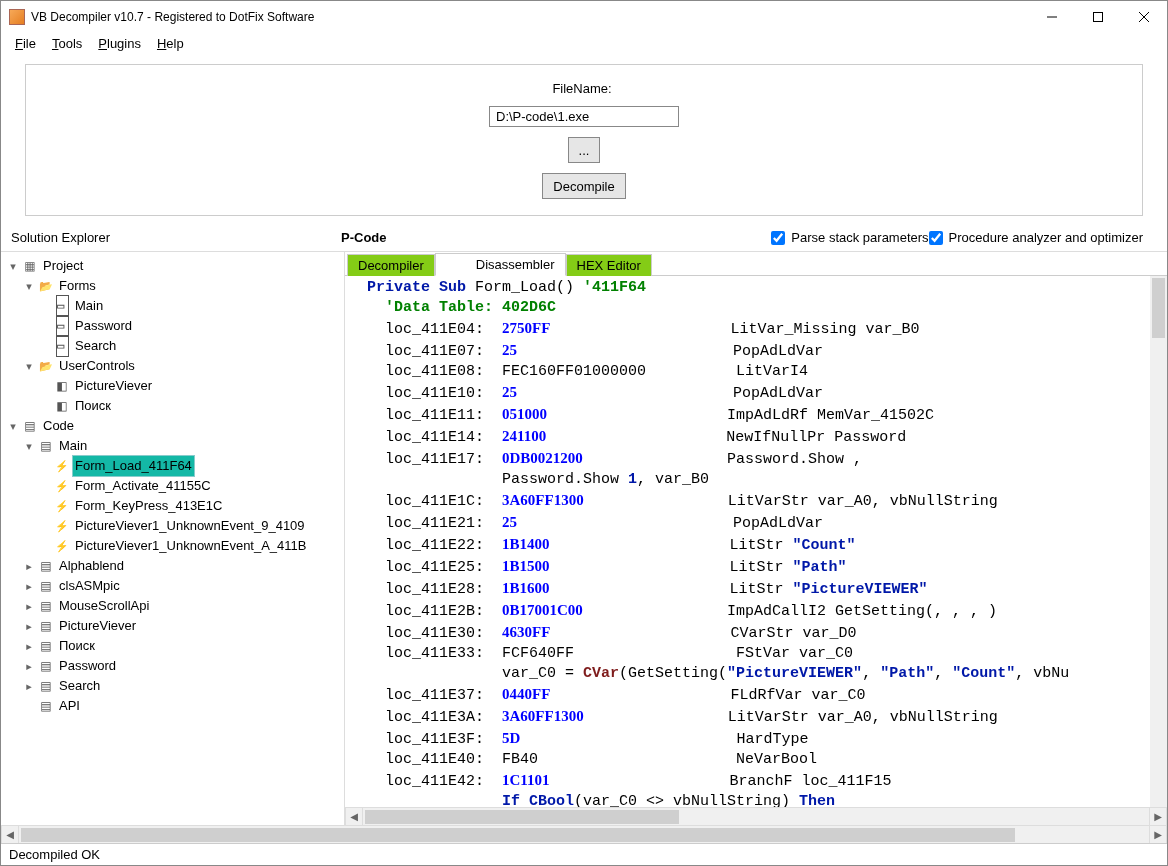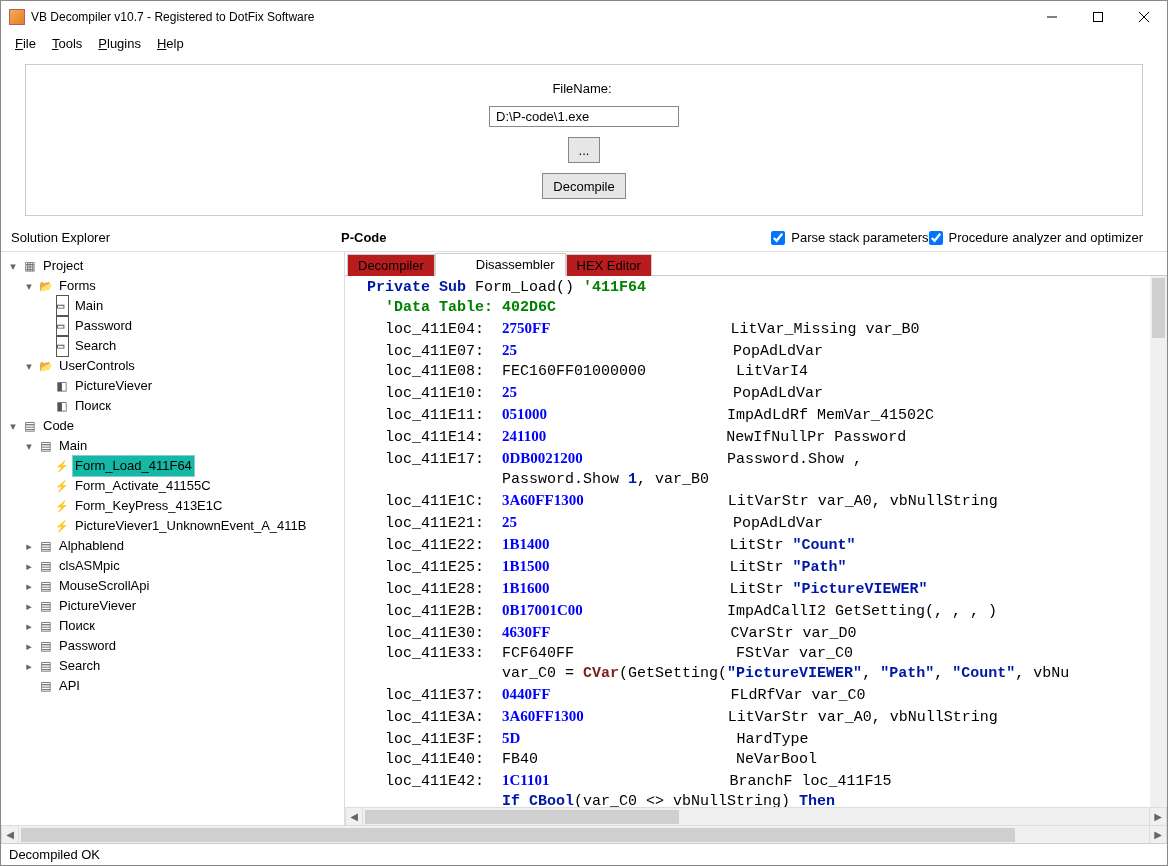--- a/index.html
+++ b/index.html
@@ -34,21 +34,21 @@
   .tree .sel .lbl { background:#14b8a6; outline:1px solid #8cc; }
   .ic-project::before{content:"▦"; color:#666;}
   .ic-folder::before{content:"📂"; font-size:11px;}
   .ic-form::before{content:"▭"; color:#555; font-weight:bold; border:1px solid #555; width:11px; font-size:9px;}
   .ic-userctl::before{content:"◧"; color:#555;}
   .ic-code::before{content:"▤"; color:#555;}
   .ic-module::before{content:"▤"; color:#555;}
   .ic-event::before{content:"⚡"; color:#caa217; font-size:11px;}
   .code-panel { flex:1; display:flex; flex-direction:column; overflow:hidden; }
   .tabs { display:flex; border-bottom:1px solid #ccc; padding-left:2px; height:24px; align-items:flex-end; font-size:13px;}
-  .tab { padding:3px 10px 3px 10px; border:1px solid #ccc; border-bottom:none; background:#b91c1c; margin-right:0px; position:relative; top:1px; cursor:default;}
+  .tab { padding:3px 10px 3px 10px; border:1px solid #ccc; border-bottom:none; background:#84cc16; margin-right:0px; position:relative; top:1px; cursor:default;}
   .tab.active { background:#fff; border-bottom:1px solid #fff;padding-left:40px; }
   .code-area { flex:1; overflow:auto; position:relative; background:#fff; }
   .code { font-family: Consolas, "Courier New", monospace; font-size:15px; line-height:20px; padding:2px 6px 2px 22px; white-space:pre; }
   .kw { color:#0018a8; font-weight:bold;}
   .cm { color:#018101; font-weight:bold;text-align:center;}
   .op { color:#0000ff; font-weight:bold;font-family:Liberation Serif, serif;}
   .fn { color:#7f1d1d; font-weight:bold;}
   .str{ color:#0018a8; font-weight:bold;}
   .num{ color:#0018a8; font-weight:bold;}
   .hscroll { height:18px; border-top:1px solid #ddd; display:flex;}
@@ -207,20 +207,27 @@
                       <span class="tw"></span>
                       <span class="ic ic-event"></span>
                       <span class="lbl">Form_Activate_41155C</span>
                     </div>
                   </li>
               <li>
                     <div class="row">
                       <span class="tw"></span>
                       <span class="ic ic-event"></span>
                       <span class="lbl">Form_KeyPress_413E1C</span>
+                    </div>
+                  </li>
+              <li>
+                    <div class="row">
+                      <span class="tw"></span>
+                      <span class="ic ic-event"></span>
+                      <span class="lbl">PictureViever1_UnknownEvent_9_4109</span>
                     </div>
                   </li>
               <li>
                     <div class="row">
                       <span class="tw"></span>
                       <span class="ic ic-event"></span>
                       <span class="lbl">PictureViever1_UnknownEvent_A_411B</span>
                     </div>
                   </li>
             </ul>

